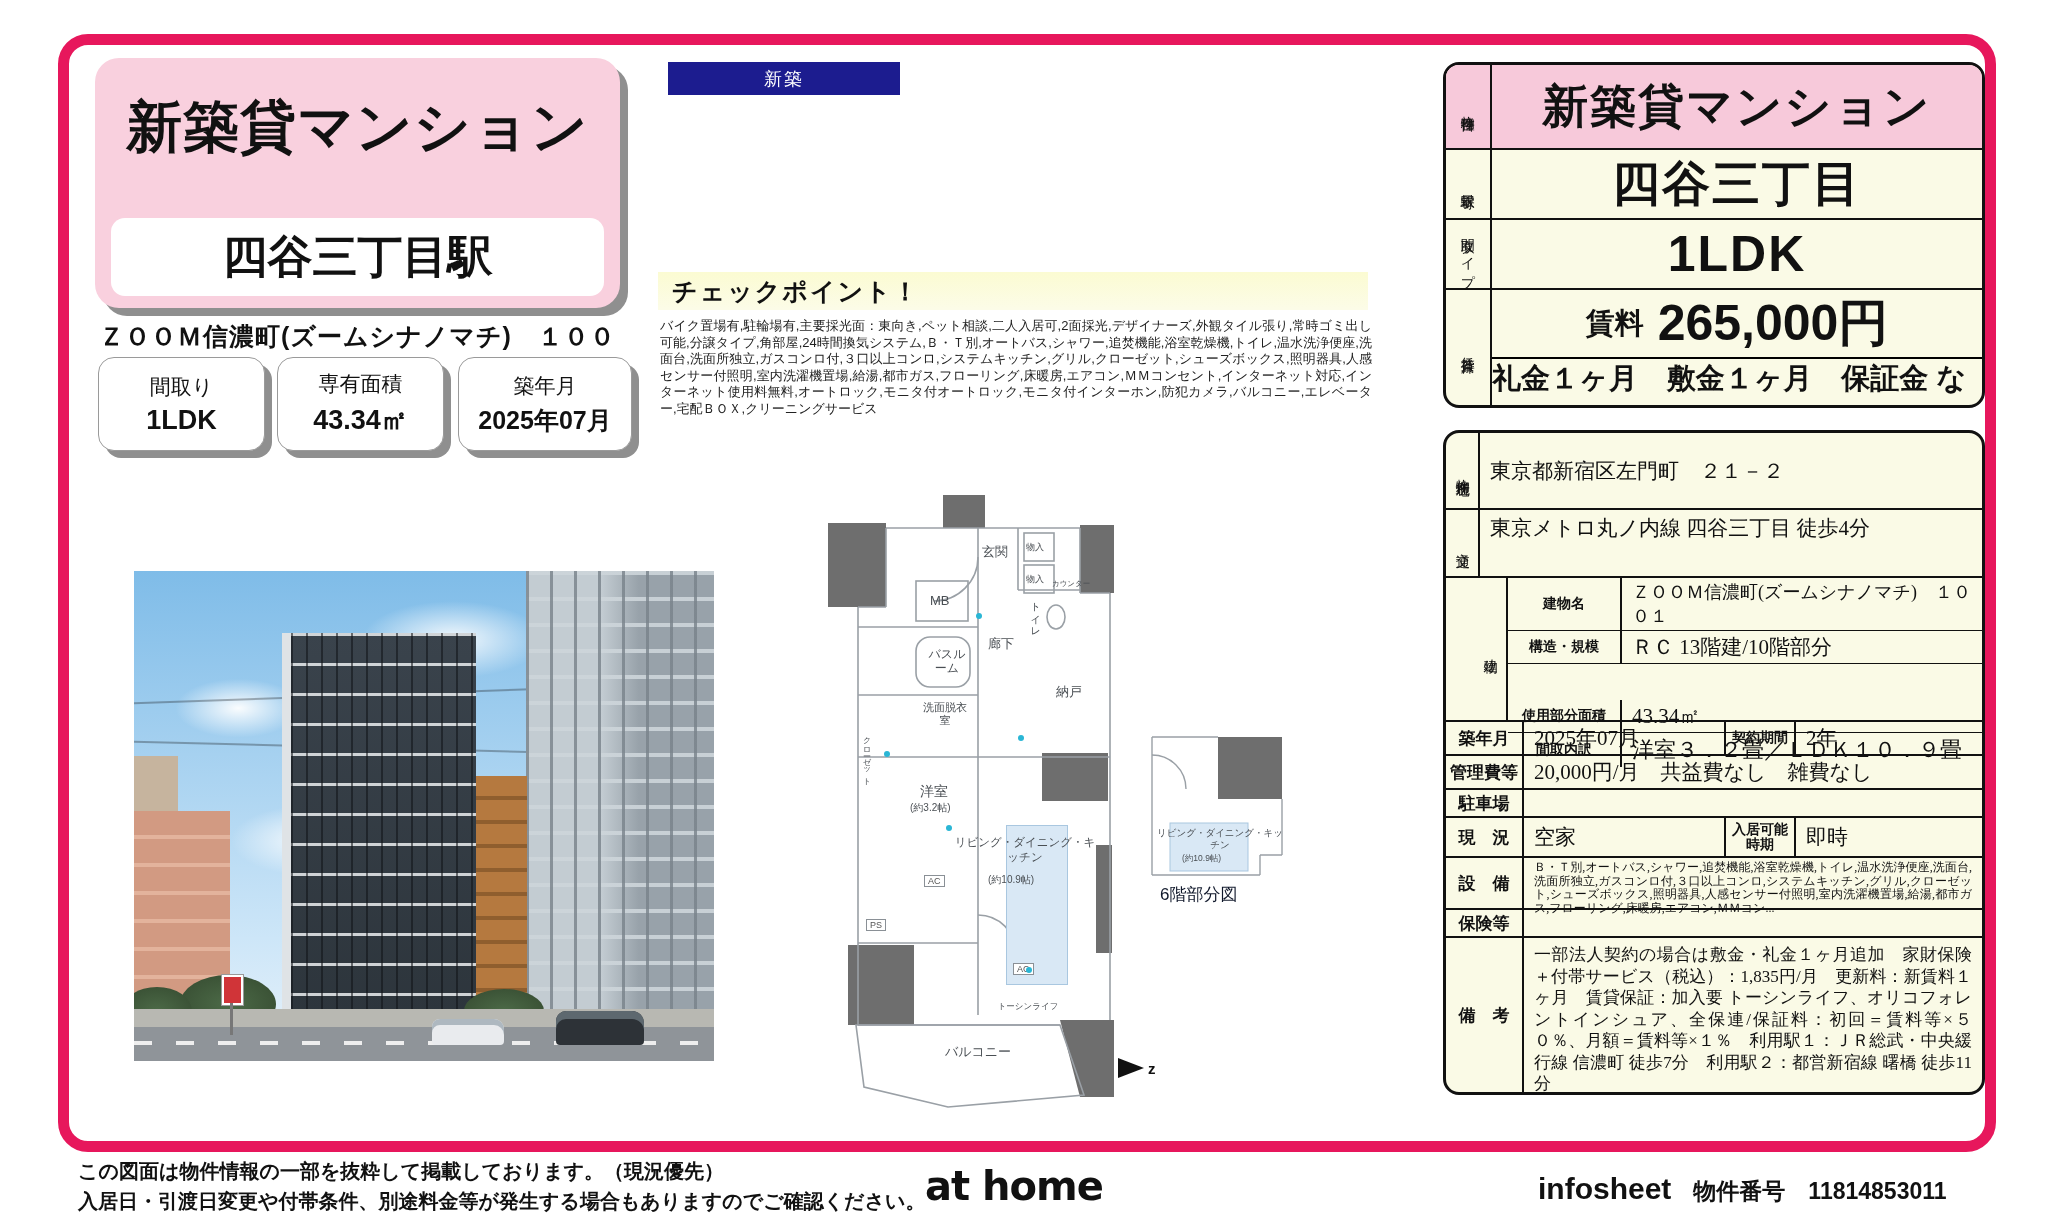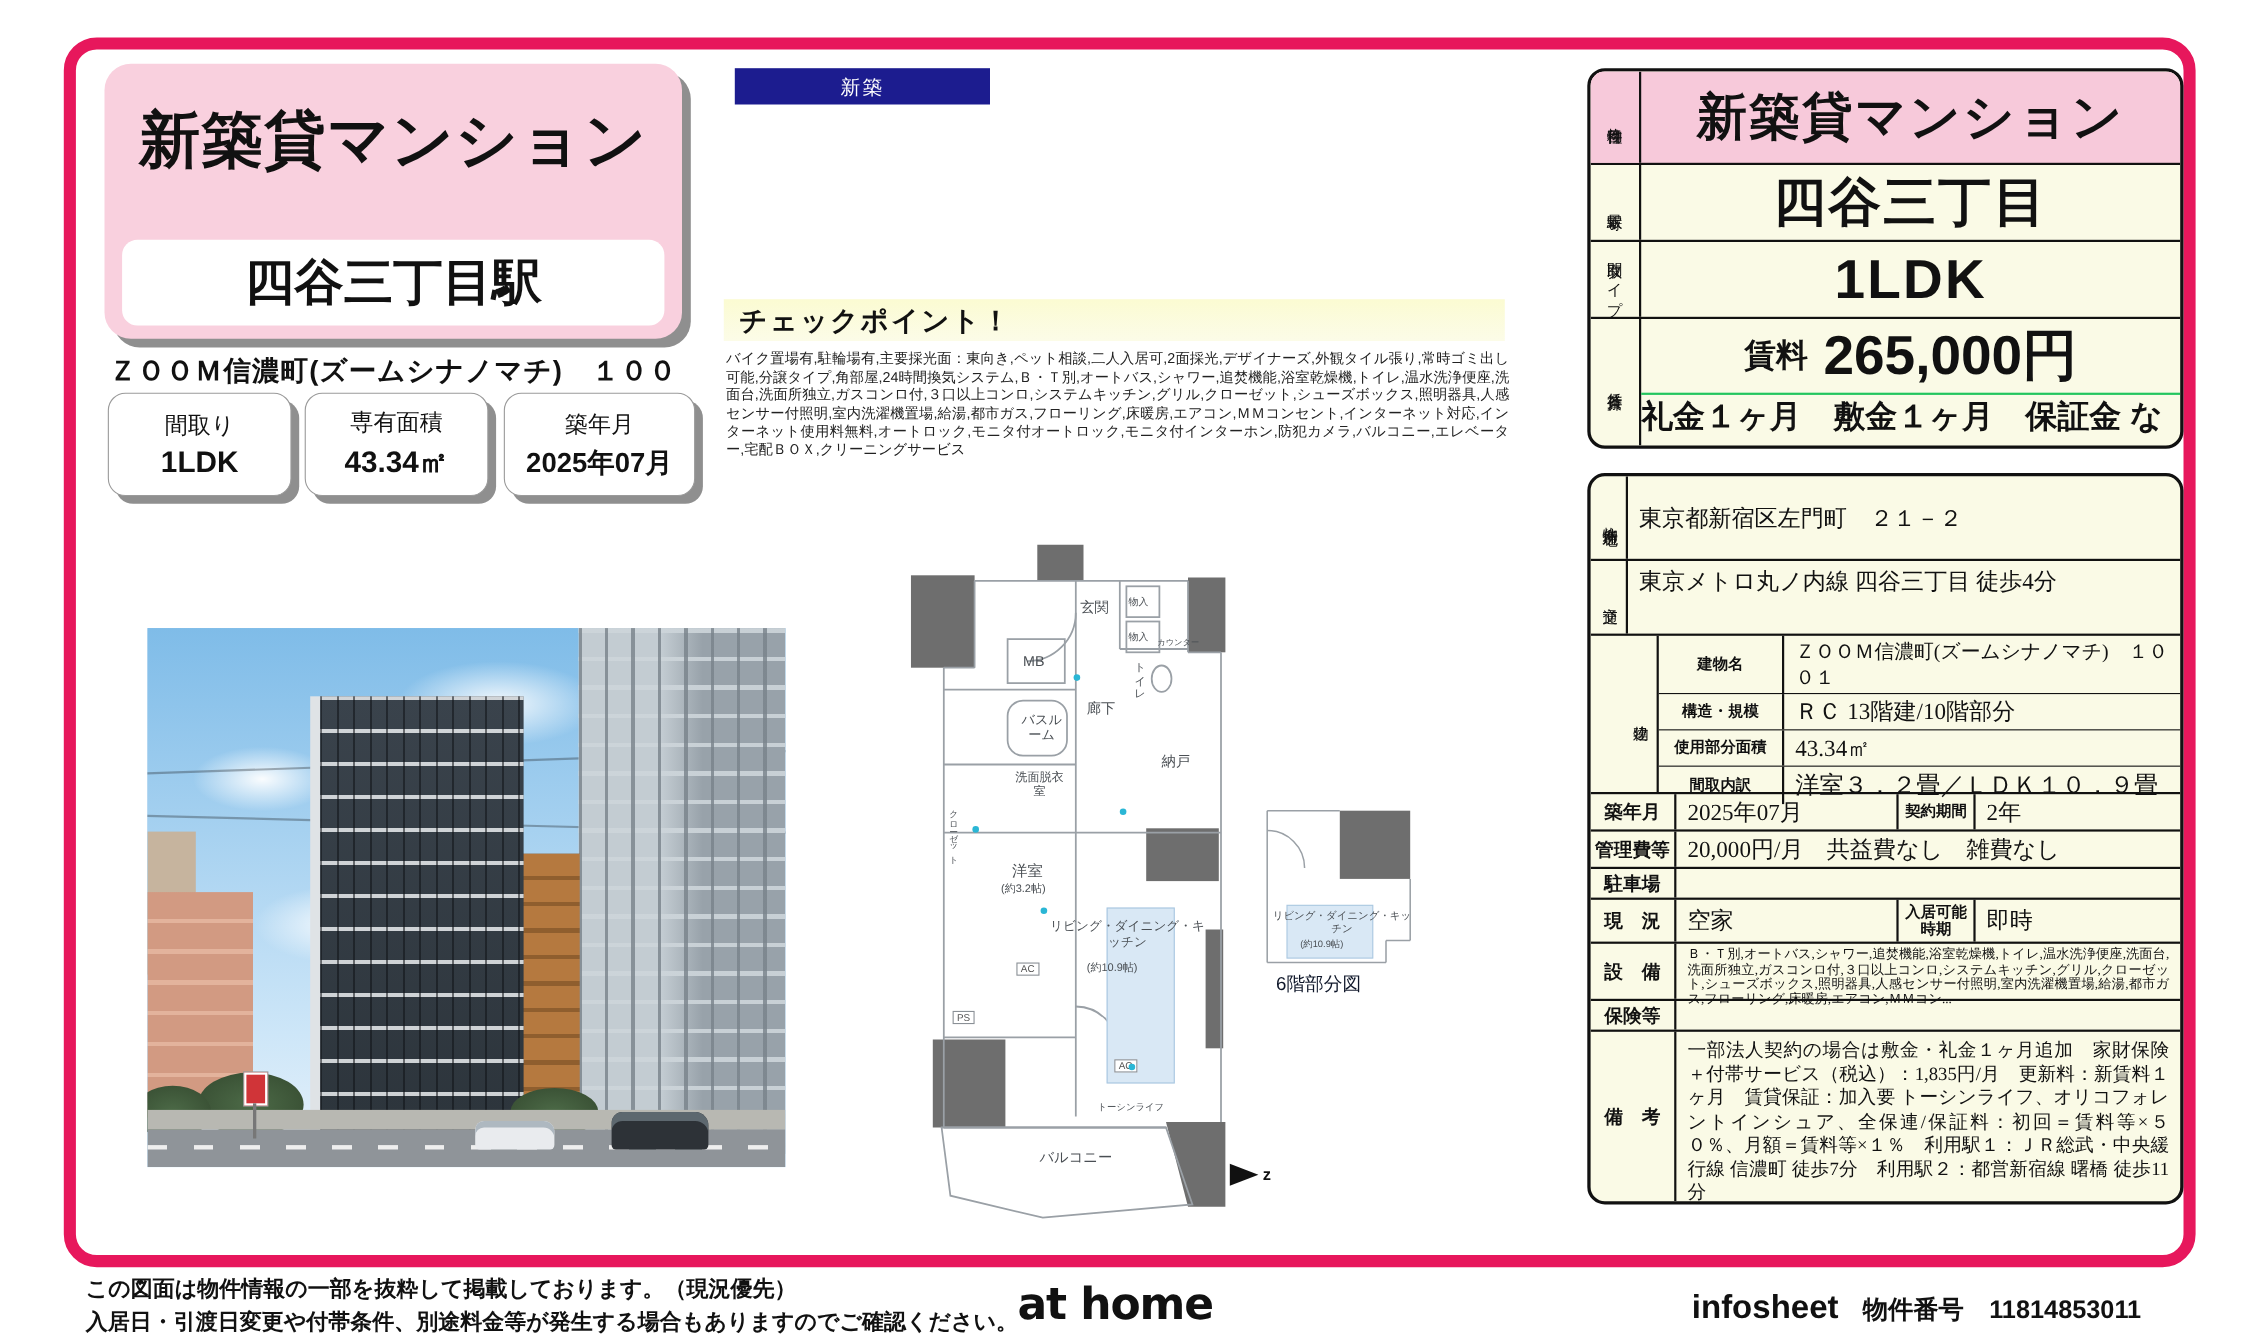--- a/index.html
+++ b/index.html
@@ -86,21 +86,21 @@
   .trow{display:flex;border-bottom:2px solid #111;box-sizing:border-box;}
   .trow.last{border-bottom:none;}
   .tlabel{display:flex;align-items:center;justify-content:center;border-right:2px solid #111;
           box-sizing:border-box;flex:none;}
   .vtext{writing-mode:vertical-rl;text-orientation:upright;font-size:14px;line-height:1.05;letter-spacing:1px;}
   .tval{flex:1;display:flex;align-items:center;justify-content:center;box-sizing:border-box;}
   .pinkbg{background:#f7c9da;}
   .bigval{font-size:46px;font-weight:bold;letter-spacing:2px;}
   .tbl-summary .slabel{width:46px;}
   .rent-wrap{flex:1;display:flex;flex-direction:column;}
-  .rent-top{flex:1.15;display:flex;align-items:center;justify-content:center;border-bottom:2px solid #22c55e;gap:14px;}
+  .rent-top{flex:1.15;display:flex;align-items:center;justify-content:center;border-bottom:2px solid #000000;gap:14px;}
   .rent-top .rl{font-size:29px;font-weight:bold;}
   .rent-top .rv{font-size:50px;font-weight:bold;}
   .rent-bottom{flex:1;display:flex;align-items:center;justify-content:center;font-size:29px;font-weight:bold;}
 
   .tbl-detail{font-family:"Liberation Serif","DejaVu Serif",serif;}
   .dlabel-n{width:34px;}
   .dlabel-w{width:78px;font-family:"Liberation Sans",sans-serif;font-size:17px;font-weight:bold;text-align:center;}
   .dval{flex:1;display:flex;align-items:center;padding:2px 10px;box-sizing:border-box;
         font-size:21px;}
   .sublab{width:114px;border-right:2px solid #111;display:flex;align-items:center;justify-content:center;
@@ -299,21 +299,21 @@
         </div>
       <div style="flex:1;display:flex;flex-direction:column;">
         <div class="subrow" style="flex:1;">
           <div class="sublab">建物名</div>
           <div class="dval" style="font-size:18px;">ＺＯＯＭ信濃町(ズームシナノマチ)　１００１</div>
         </div>
         <div class="subrow" style="flex:1;">
           <div class="sublab">構造・規模</div>
           <div class="dval">ＲＣ 13階建/10階部分</div>
         </div>
-        <div class="subrow" style="flex:1;">
+        <div class="subrow" style="flex:1;margin-top:36px;">
           <div class="sublab">使用部分面積</div>
           <div class="dval">43.34㎡</div>
         </div>
         <div class="subrow" style="flex:1;">
           <div class="sublab">間取内訳</div>
           <div class="dval" style="font-size:22px;">洋室３．２畳／ＬＤＫ１０．９畳</div>
         </div>
       </div>
     </div>
     <div class="trow" style="height:34px;">

